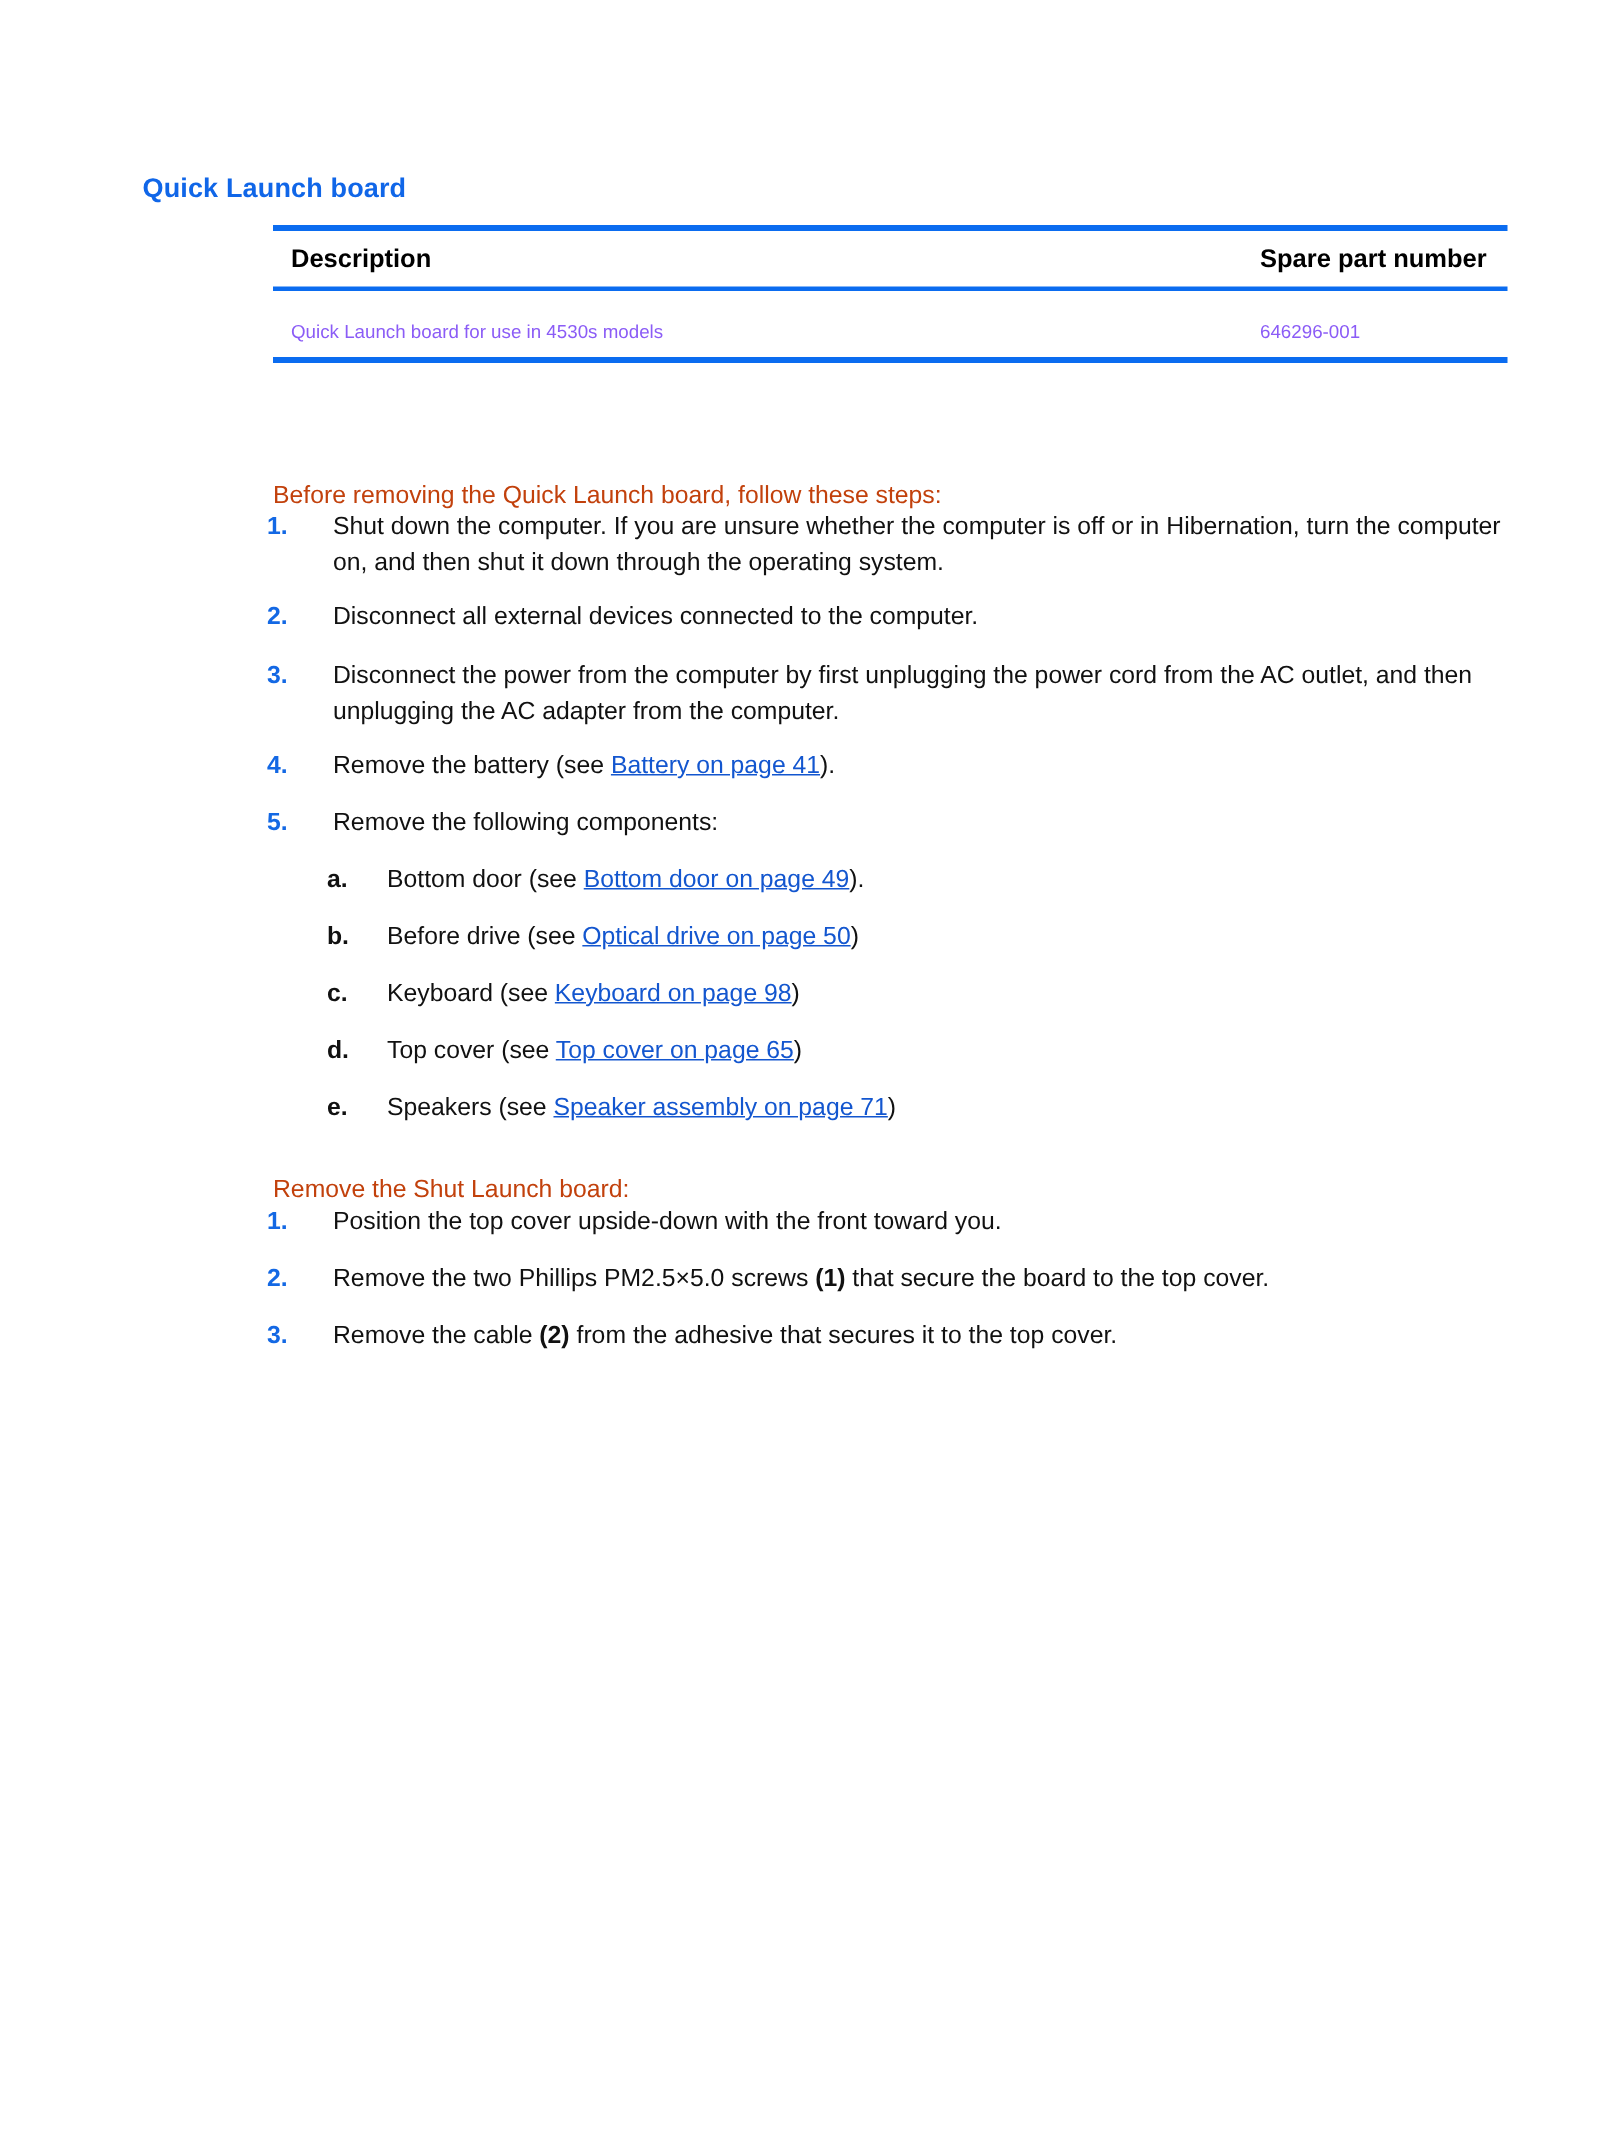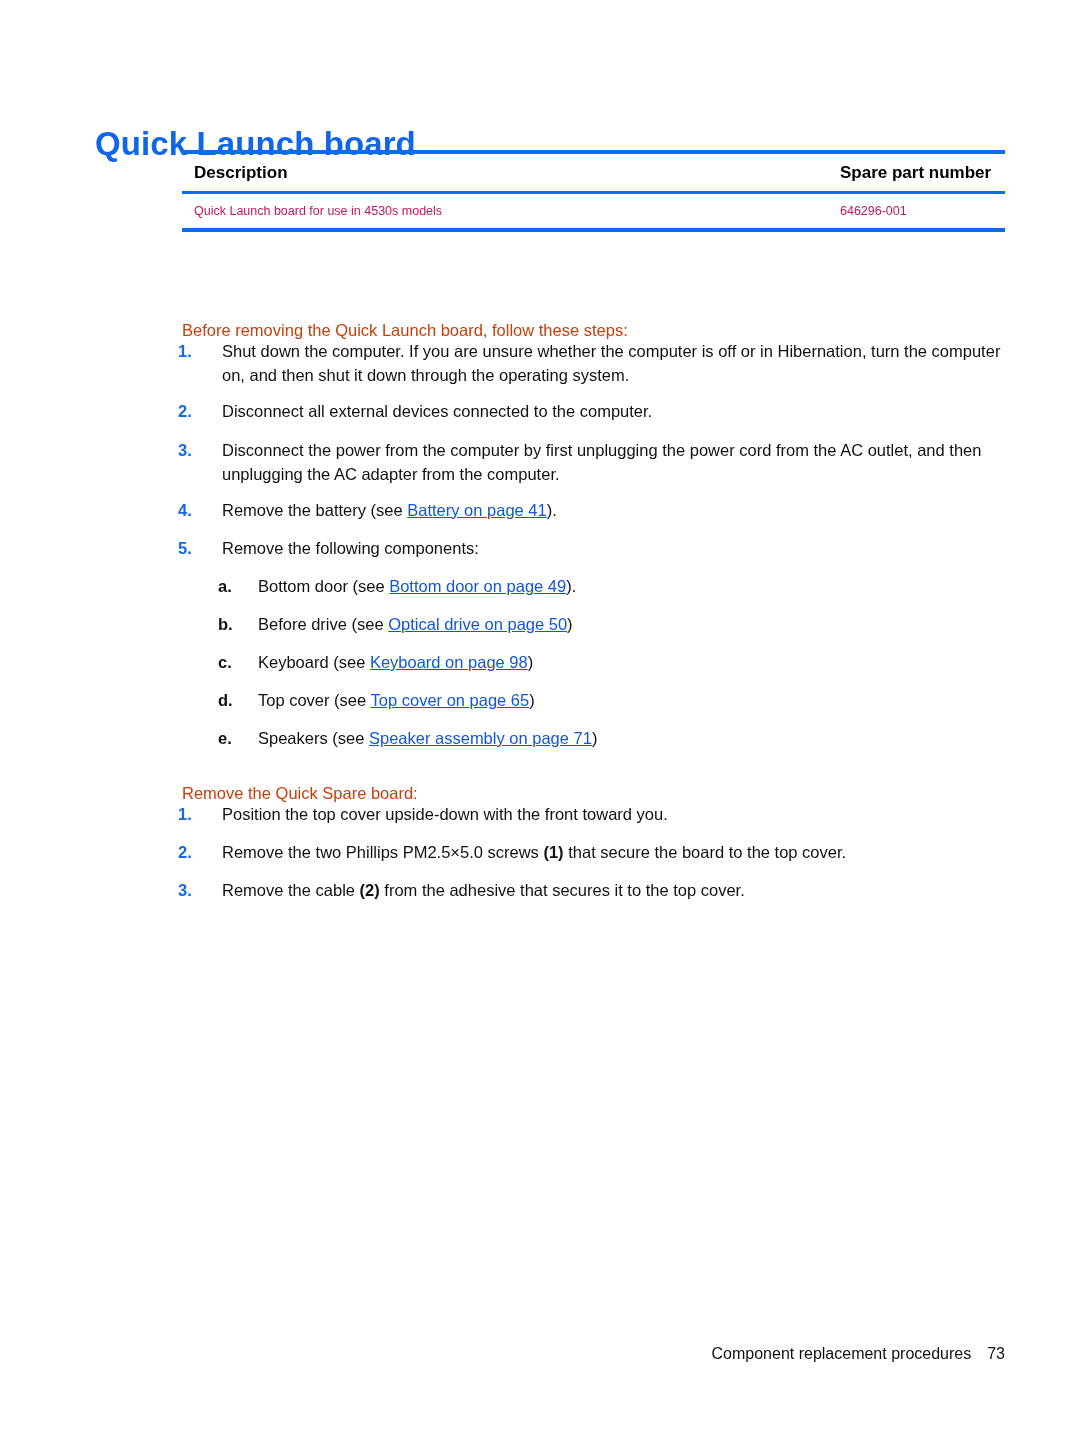--- a/index.html
+++ b/index.html
@@ -22,21 +22,21 @@
     height: 1437px;
     box-sizing: border-box;
     overflow: hidden;
   }
 
   
   .page-heading {
     position: absolute;
     left: 95px;
     top: 103px;
-    font-size: 33px;
+    font-size: 18px;
     font-weight: bold;
     color: #1066e8;
     letter-spacing: 0.1px;
     white-space: nowrap;
   }
 
   
   .parts-table {
     position: absolute;
     left: 182px;
@@ -53,22 +53,22 @@
     font-size: 17px;
     font-weight: bold;
     color: #000;
     padding: 9px 0 8px 12px;
     border-top: 4px solid #0b6cf0;
     border-bottom: 3px solid #0b6cf0;
     vertical-align: bottom;
   }
   .parts-table tbody td {
     font-size: 12.5px;
-    color: #be185d;
-    padding: 10px 0 10px 12px;
+    color: #8b5cf6;
+    padding: 20px 0 10px 12px;
     vertical-align: middle;
     border-bottom: 1.5px solid #2d7df0;
   }
   .parts-table tbody tr:last-child td {
     border-bottom: 4px solid #0b6cf0;
   }
 
   
   .body-block {
     position: absolute;
@@ -229,36 +229,33 @@
     <div class="step lvl2 sd">
       <span class="marker">d.</span>
       <span class="copy"><span>Top cover (see </span><a class="xref" href="#">Top cover on page 65</a><span>)</span></span>
     </div>
 
     <div class="step lvl2 se">
       <span class="marker">e.</span>
       <span class="copy"><span>Speakers (see </span><a class="xref" href="#">Speaker assembly on page 71</a><span>)</span></span>
     </div>
 
-    <p class="lead lead-2">Remove the Quick Spare board:</p>
+    <p class="lead lead-2">Remove the Shut Launch board:</p>
 
     <div class="step lvl1 t1">
       <span class="marker">1.</span>
       <span class="copy"><span>Position the top cover upside-down with the front toward you.</span></span>
     </div>
 
     <div class="step lvl1 t2">
       <span class="marker">2.</span>
       <span class="copy"><span>Remove the two Phillips PM2.5×5.0 screws </span><span class="b">(1)</span><span> that secure the board to the top cover.</span></span>
     </div>
 
     <div class="step lvl1 t3">
       <span class="marker">3.</span>
       <span class="copy"><span>Remove the cable </span><span class="b">(2)</span><span> from the adhesive that secures it to the top cover.</span></span>
     </div>
 
   </div>
 
-  <div class="footer">
-    <span>Component replacement procedures</span><span class="fpage">73</span>
-  </div>
 
 </div>
 
 </body></html>

